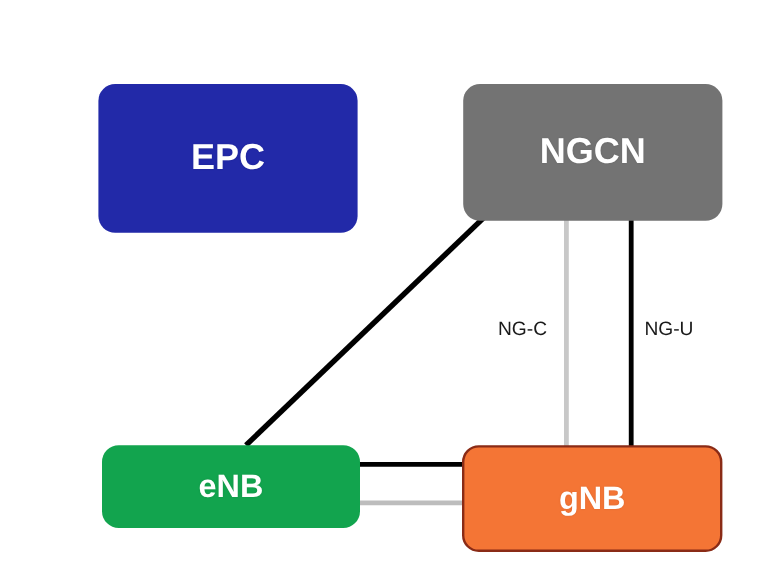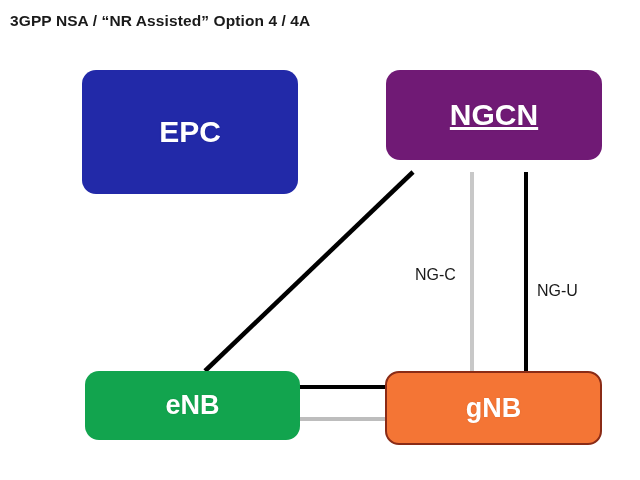--- a/index.html
+++ b/index.html
@@ -50,63 +50,61 @@
     text-shadow: 0 0 2px rgba(0,0,0,0.10);
   }
   #node-epc {
     left: 82px;  top: 70px;
     width: 216px; height: 124px;
     background: #2229a8;
     font-size: 30px;
   }
   #node-ngcn {
     left: 386px; top: 70px;
-    width: 216px; height: 90px;
-    background: #701a75;
+    width: 216px; height: 114px;
+    background: #737373;
     font-size: 30px;
-    text-decoration: underline;
   }
   #node-enb {
     left: 85px;  top: 371px;
     width: 215px; height: 69px;
     background: #12a44e;
     font-size: 27px;
   }
   #node-gnb {
     left: 385px; top: 371px;
-    width: 217px; height: 74px;
+    width: 217px; height: 89px;
     background: #f47535;
     border: 2px solid #8a2b16;
     font-size: 27px;
   }
   
   .iface-label {
     position: absolute;
     font-size: 16px;
     color: #1a1a1a;
     white-space: nowrap;
   }
   #label-ng-c { left: 415px; top: 266px; }
-  #label-ng-u { left: 537px; top: 266px; margin-top: 16px; }
+  #label-ng-u { left: 537px; top: 266px; }
   
   #watermark {
     position: absolute;
     right: 16px;
     bottom: 8px;
     font-size: 16px;
     color: #cfe3c4;
     white-space: nowrap;
   }
 </style>
 </head>
 <body>
 
 <div id="canvas">
 
-  <div id="diagram-title">3GPP NSA / “NR Assisted”  Option 4 / 4A</div>
 
   <svg id="link-layer" viewBox="0 0 640 480" width="640" height="480">
 
     <line x1="413" y1="172" x2="205" y2="371" stroke="#000000" stroke-width="4.5" stroke-linecap="butt"></line>
 
     <line x1="472" y1="172" x2="472" y2="372" stroke="#c8c8c8" stroke-width="4" stroke-linecap="butt"></line>
 
     <line x1="526" y1="172" x2="526" y2="372" stroke="#000000" stroke-width="4" stroke-linecap="butt"></line>
 
     <line x1="298" y1="387" x2="388" y2="387" stroke="#000000" stroke-width="4" stroke-linecap="butt"></line>

